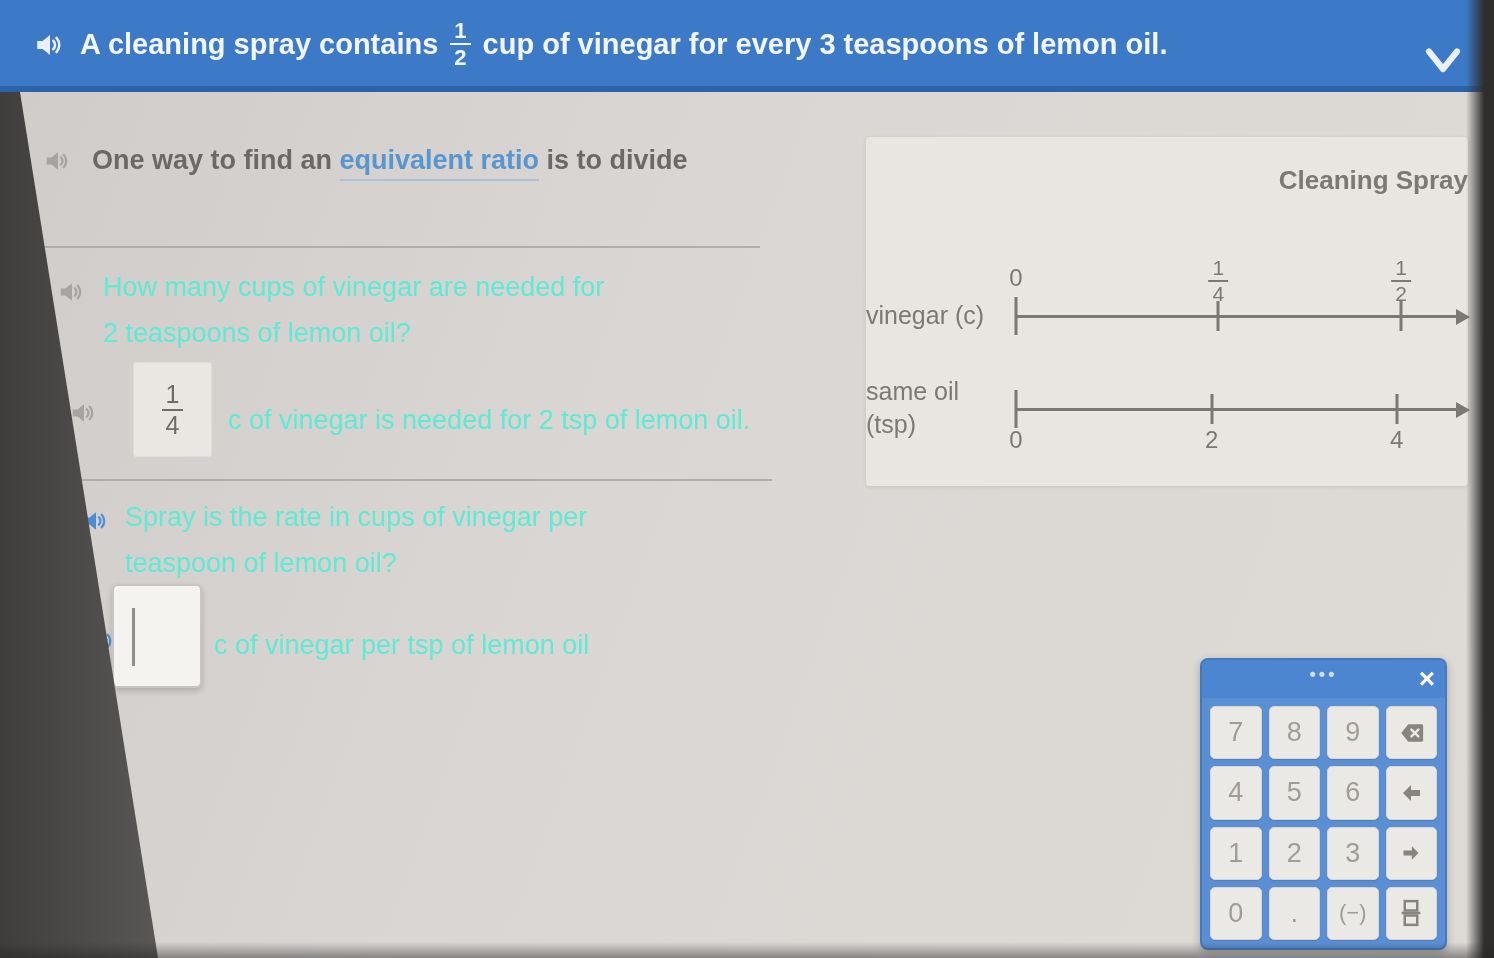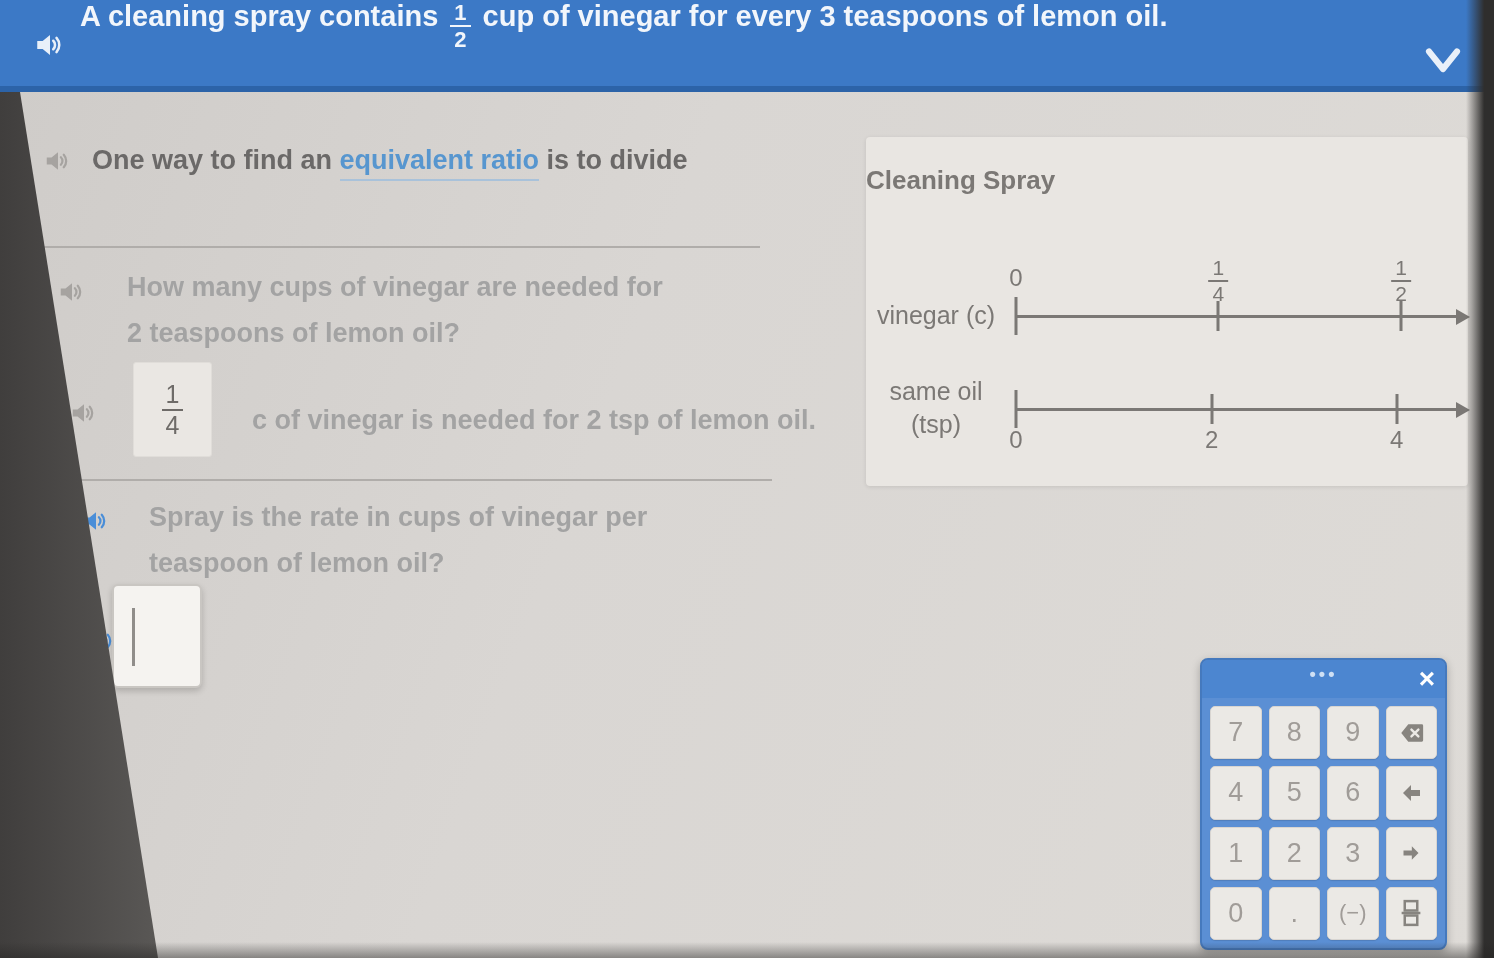--- a/index.html
+++ b/index.html
@@ -4,58 +4,58 @@
 <style>
   * { margin:0; padding:0; box-sizing:border-box; }
   html,body { width:1494px; height:958px; overflow:hidden; background:#3a3938; }
   body { font-family:"Liberation Sans", sans-serif; }
   #screen { position:relative; width:1494px; height:958px; overflow:hidden; }
 
   
   #header { position:absolute; left:0; top:0; width:1494px; height:92px;
     background:#3c79c6; border-bottom:6px solid #2c63a8; z-index:10; }
   .header-line { position:absolute; left:80px; top:0; height:88px; display:flex;
-    align-items:flex-start; gap:12px; color:#f2f6fb; font-size:29px; font-weight:600; }
+    align-items:center; gap:12px; color:#f2f6fb; font-size:29px; font-weight:600; }
   #header-speaker { position:absolute; left:32px; top:28px; width:36px; height:34px; color:#e9f0f9; }
   #header-chevron { position:absolute; right:30px; top:44px; width:42px; height:36px; cursor:pointer; }
 
   .frac { display:inline-flex; flex-direction:column; align-items:center; line-height:1.15; }
   .frac .den { border-top:2px solid currentColor; padding:0 4px; }
   .frac-header { font-size:22px; font-weight:600; }
 
   
   #content-bg { position:absolute; left:0; top:92px; right:0; bottom:0;
     background:linear-gradient(110deg,#cfccc9 0%,#d9d6d3 40%,#dedbd7 100%); }
 
   .speaker { width:32px; height:30px; position:absolute; cursor:pointer; }
   .speaker-gray { color:#a6a3a0; }
   .speaker-blue { color:#4a8ed8; }
 
   .hint { position:absolute; font-size:27px; color:#6b6968; font-weight:500; line-height:49px; }
-  .bold-q { position:absolute; font-size:27px; color:#a3a3a3; font-weight:700; line-height:46px;margin-left:24px; }
+  .bold-q { position:absolute; font-size:27px; color:#5eead4; font-weight:400; line-height:46px; }
   .ratio-link { color:#5796cf; border-bottom:2px solid #a9c2da; padding-bottom:4px; cursor:pointer; }
   .divider { position:absolute; height:2px; background:#b0adaa; }
 
   #answer1-box { position:absolute; left:133px; top:362px; width:79px; height:95px;
     background:#eae7e3; border:1px solid #e0ddd9; border-radius:3px;
     display:flex; align-items:center; justify-content:center;
     color:#6e6b68; font-size:25px; font-weight:500; }
 
   #answer2-box { position:absolute; left:112px; top:584px; width:90px; height:104px;
     background:#f5f3f0; border:2px solid #c9c6c2; border-radius:6px;
     box-shadow:0 3px 6px rgba(0,0,0,0.18); cursor:text; }
   #answer2-caret { position:absolute; left:18px; top:22px; width:3px; height:58px; background:#908d8a; }
   #answer2-value { position:absolute; left:26px; top:30px; font-size:26px; color:#5c5a58; }
 
   
   #card { position:absolute; left:866px; top:137px; width:602px; height:349px;
     background:#e9e6e2; border-radius:4px; box-shadow:0 1px 4px rgba(0,0,0,0.10); }
-  #card-title { position:absolute; left:0; top:28px; width:100%; text-align:left;
+  #card-title { position:absolute; left:0; top:28px; width:100%; text-align:right;
     font-size:26px; font-weight:700; color:#7b7875; }
-  .nl-row-label { position:absolute; left:0; width:140px; text-align:center;
+  .nl-row-label { position:absolute; left:0; width:140px; text-align:left;
     font-size:25px; font-weight:500; color:#7b7875; line-height:33px; }
   .nl { position:absolute; left:150px; width:440px; height:3px; background:#7b7875; }
   .nl-arrow { position:absolute; right:-14px; top:50%; transform:translateY(-50%);
     width:0; height:0; border-left:14px solid #7b7875;
     border-top:8px solid transparent; border-bottom:8px solid transparent; }
   .tick { position:absolute; width:3px; height:30px; top:-14px; background:#7b7875; transform:translateX(-50%); }
   .tick-start { height:38px; top:-18px; }
   .nl-lbl { position:absolute; transform:translateX(-50%); font-size:24px; font-weight:500; color:#7b7875; }
   .lbl-above-num { bottom:26px; }
   .lbl-above-frac { bottom:12px; font-size:21px; }
@@ -175,20 +175,21 @@
     <svg viewBox="0 0 24 24" width="32" height="30">
       <path d="M3 9.2v5.6h3.8L12 19V5L6.8 9.2H3z" fill="currentColor"></path>
       <path d="M14.3 9a4.2 4.2 0 0 1 0 6" fill="none" stroke="currentColor" stroke-width="1.8" stroke-linecap="round"></path>
       <path d="M16.6 7a7.4 7.4 0 0 1 0 10" fill="none" stroke="currentColor" stroke-width="1.8" stroke-linecap="round"></path>
     </svg>
   </span>
   <div id="answer2-box">
     <span id="answer2-caret"></span>
     <span id="answer2-value"></span>
   </div>
+  <div class="bold-q" style="left:214px; top:622px;">c of vinegar per tsp of lemon oil</div>
 
   <div id="card">
     <div id="card-title">Cleaning Spray</div>
 
     <div class="nl-row-label" style="top:162px;">vinegar (c)</div>
     <div class="nl" style="top:178px;">
       <span class="tick tick-start" style="left:0%;"></span>
       <span class="tick" style="left:46%;"></span>
       <span class="tick" style="left:87.5%;"></span>
       <span class="nl-arrow"></span>

